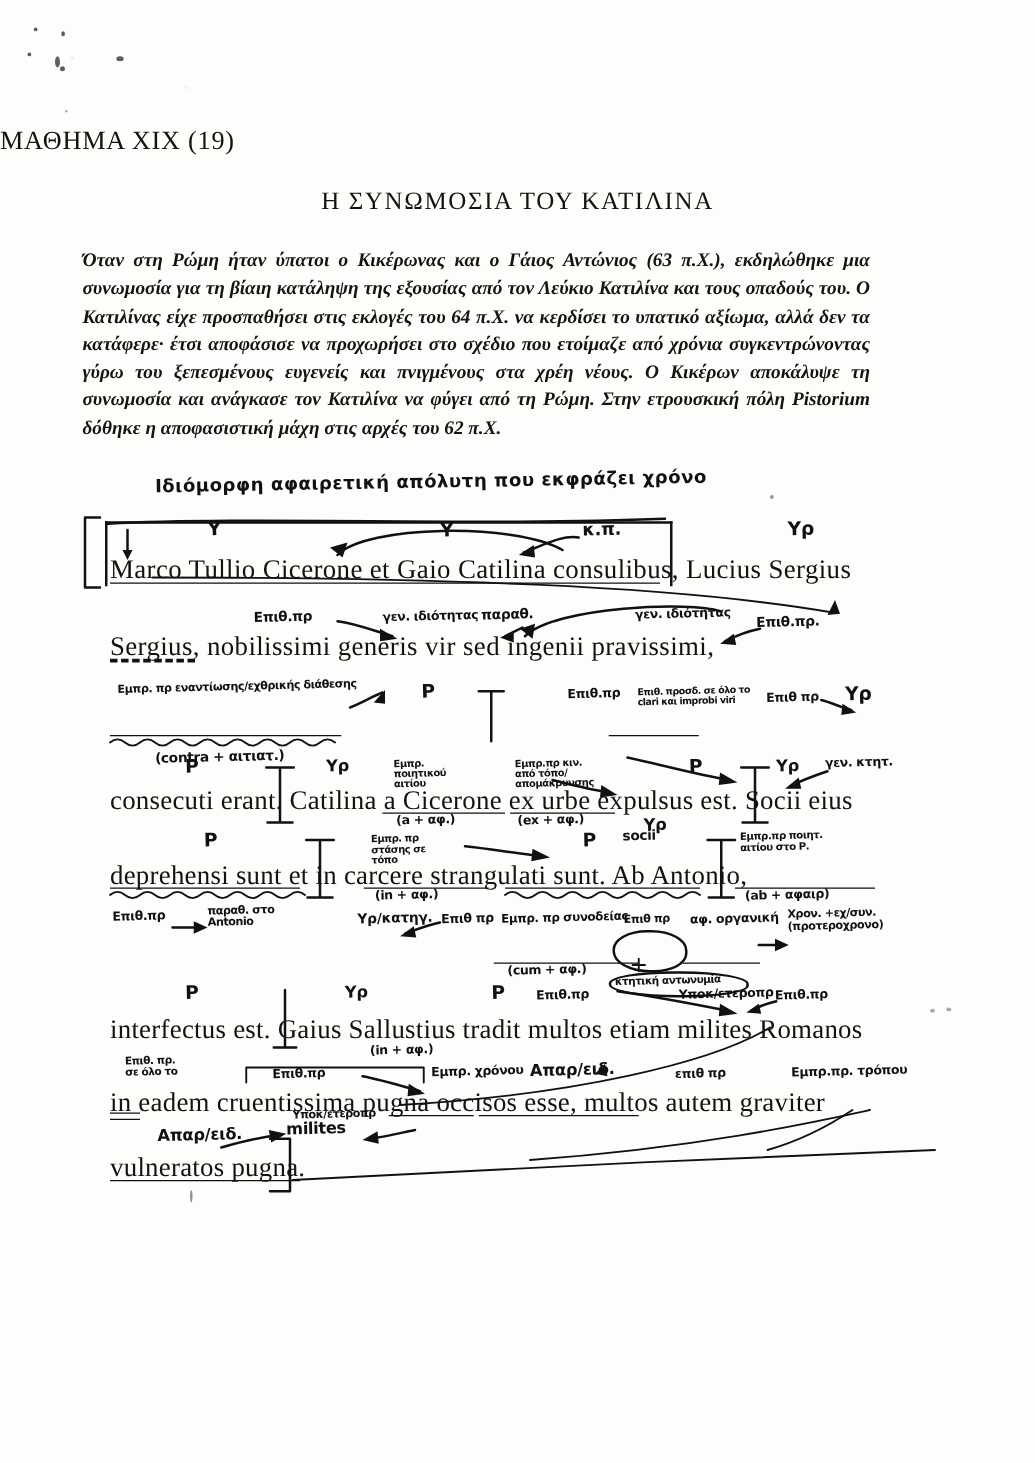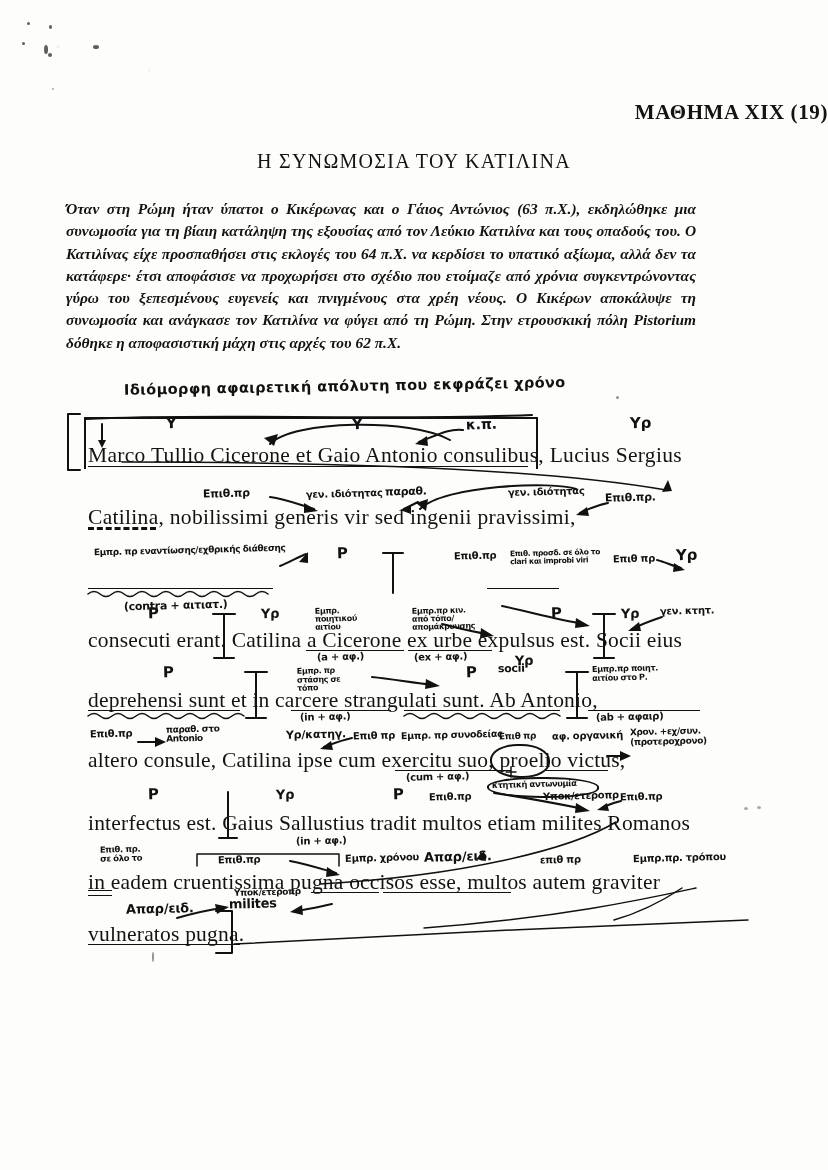--- a/index.html
+++ b/index.html
@@ -13,22 +13,22 @@
     background:
       radial-gradient(circle at 18% 6%, rgba(0,0,0,.035) 0 1px, transparent 2px),
       radial-gradient(circle at 7% 4%, rgba(0,0,0,.05) 0 1px, transparent 2px),
       #fdfdfc;
   }
   
   .speck{position:absolute;background:#2a2a2a;border-radius:50%;opacity:.75;}
 
   
   .h-lesson{
-    position:absolute;left:0;right:0;top:100px;text-align:right;
-    font-weight:bold;font-size:21px;letter-spacing:.6px;
+    position:absolute;left:0;right:0;top:100px;text-align:left;
+    font-weight:normal;font-size:21px;letter-spacing:.6px;
   }
   .h-title{
     position:absolute;left:0;right:0;top:150px;text-align:center;
     font-weight:normal;font-size:20px;letter-spacing:1.3px;
   }
 
   
   .intro{
     position:absolute;left:66px;top:198px;width:630px;
     font-style:italic;font-size:15.4px;line-height:22.3px;
@@ -89,21 +89,21 @@
   <div class="speck" style="left:616px;top:396px;width:3px;height:3px;opacity:.5;"></div>
   <div class="speck" style="left:744px;top:807px;width:4px;height:3px;opacity:.4;"></div>
   <div class="speck" style="left:757px;top:806px;width:4px;height:3px;opacity:.4;"></div>
 
   <div class="h-lesson">ΜΑΘΗΜΑ XIX (19)</div>
   <div class="h-title">Η ΣΥΝΩΜΟΣΙΑ ΤΟΥ ΚΑΤΙΛΙΝΑ</div>
   <div class="intro">Όταν στη Ρώμη ήταν ύπατοι ο Κικέρωνας και ο Γάιος Αντώνιος (63 π.Χ.), εκδηλώθηκε μια συνωμοσία για τη βίαιη κατάληψη της εξουσίας από τον Λεύκιο Κατιλίνα και τους οπαδούς του. Ο Κατιλίνας είχε προσπαθήσει στις εκλογές του 64 π.Χ. να κερδίσει το υπατικό αξίωμα, αλλά δεν τα κατάφερε· έτσι αποφάσισε να προχωρήσει στο σχέδιο που ετοίμαζε από χρόνια συγκεντρώνοντας γύρω του ξεπεσμένους ευγενείς και πνιγμένους στα χρέη νέους. Ο Κικέρων αποκάλυψε τη συνωμοσία και ανάγκασε τον Κατιλίνα να φύγει από τη Ρώμη. Στην ετρουσκική πόλη Pistorium δόθηκε η αποφασιστική μάχη στις αρχές του 62 π.Χ.</div>
 
   <div class="hw-title">Ιδιόμορφη αφαιρετική απόλυτη που εκφράζει χρόνο</div>
 
-  <div class="ltext" style="left:88px;top:443px;letter-spacing:.3px;">Marco  Tullio  Cicerone  et  Gaio  Antonio  consulibus,  Lucius  Sergius</div>
+  <div class="ltext" style="left:88px;top:443px;letter-spacing:.3px;">Marco  Tullio  Cicerone  et  Gaio  Catilina  consulibus,  Lucius  Sergius</div>
 
   <div class="box nb" style="left:84px;top:417px;width:450px;height:50px;"></div>
   <svg class="ink" style="left:84px;top:409px;width:460px;height:20px;">
     <path d="M2,10 C120,4 300,12 448,6" stroke-width="3"></path>
   </svg>
 
   <svg class="ink" style="left:64px;top:412px;width:24px;height:62px;">
     <path d="M16,2 L4,2 L4,58 L16,58"></path>
   </svg>
 
@@ -126,21 +126,21 @@
     <path class="fillb" d="M2,16 L14,8 L15,18 Z"></path>
   </svg>
   <div class="hand" style="left:466px;top:419px;font-size:14px;">κ.π.</div>
   <div class="hand big" style="left:630px;top:418px;">Υρ</div>
 
   <svg class="ink" style="left:110px;top:458px;width:560px;height:36px;">
     <path class="thin" d="M556,32 C430,10 230,4 12,4"></path>
     <path class="fillb" d="M552,34 L558,22 L562,33 Z"></path>
   </svg>
 
-  <div class="ltext" style="left:88px;top:505px;letter-spacing:.3px;">Catilina,      nobilissimi      generis      vir      sed      ingenii      pravissimi,</div>
+  <div class="ltext" style="left:88px;top:505px;letter-spacing:.3px;">Sergius,      nobilissimi      generis      vir      sed      ingenii      pravissimi,</div>
 
   <div class="dash" style="left:88px;top:527px;width:68px;"></div>
   <div class="hand sm" style="left:203px;top:489px;font-size:11px;">Επιθ.πρ</div>
   <svg class="ink" style="left:268px;top:495px;width:52px;height:18px;">
     <path d="M2,2 C18,4 32,10 46,14"></path>
     <path class="fillb" d="M50,16 L36,8 L36,18 Z"></path>
   </svg>
   <div class="hand sm" style="left:306px;top:489px;font-size:10px;">γεν. ιδιότητας</div>
   <div class="hand sm" style="left:385px;top:487px;font-size:11px;">παραθ.</div>
   <svg class="ink" style="left:398px;top:500px;width:24px;height:14px;">
@@ -238,21 +238,20 @@
   <svg class="ink" style="left:404px;top:712px;width:158px;height:10px;">
     <path class="thin" d="M0,4 q6,-5 12,0 t12,0 t12,0 t12,0 t12,0 t12,0 t12,0 t12,0 t12,0 t12,0 t12,0 t12,0 t12,0"></path>
   </svg>
   <svg class="ink" style="left:564px;top:670px;width:26px;height:50px;">
     <path d="M2,2 L24,2 M13,2 L13,48 M3,48 L23,48"></path>
   </svg>
   <div class="hand xs" style="left:592px;top:664px;font-size:8.2px;width:78px;white-space:normal;line-height:8.5px;">Εμπρ.πρ ποιητ. αιτίου στο Ρ.</div>
   <div class="ul" style="left:588px;top:710px;width:112px;"></div>
   <div class="hand sm" style="left:596px;top:712px;font-size:10px;">(ab + αφαιρ)</div>
 
-  <div class="ltext" style="left:88px;top:748px;letter-spacing:.2px;">altero  consule,   Catilina  ipse   cum  exercitu   suo,  proelio  victus,</div>
   <div class="hand sm" style="left:90px;top:729px;font-size:10px;">Επιθ.πρ</div>
   <svg class="ink" style="left:136px;top:736px;width:32px;height:14px;">
     <path d="M2,6 L24,6"></path>
       <path class="fillb" d="M30,6 L19,1 L19,11 Z"></path>
   </svg>
   <div class="hand xs" style="left:166px;top:725px;font-size:9px;width:56px;white-space:normal;line-height:9px;">παραθ. στο Antonio</div>
   <div class="hand" style="left:286px;top:729px;font-size:11px;">Υρ/κατηγ.</div>
   <svg class="ink" style="left:318px;top:735px;width:36px;height:16px;">
     <path d="M34,3 C24,5 14,9 6,12"></path>
     <path class="fillb" d="M2,14 L13,6 L15,15 Z"></path>

